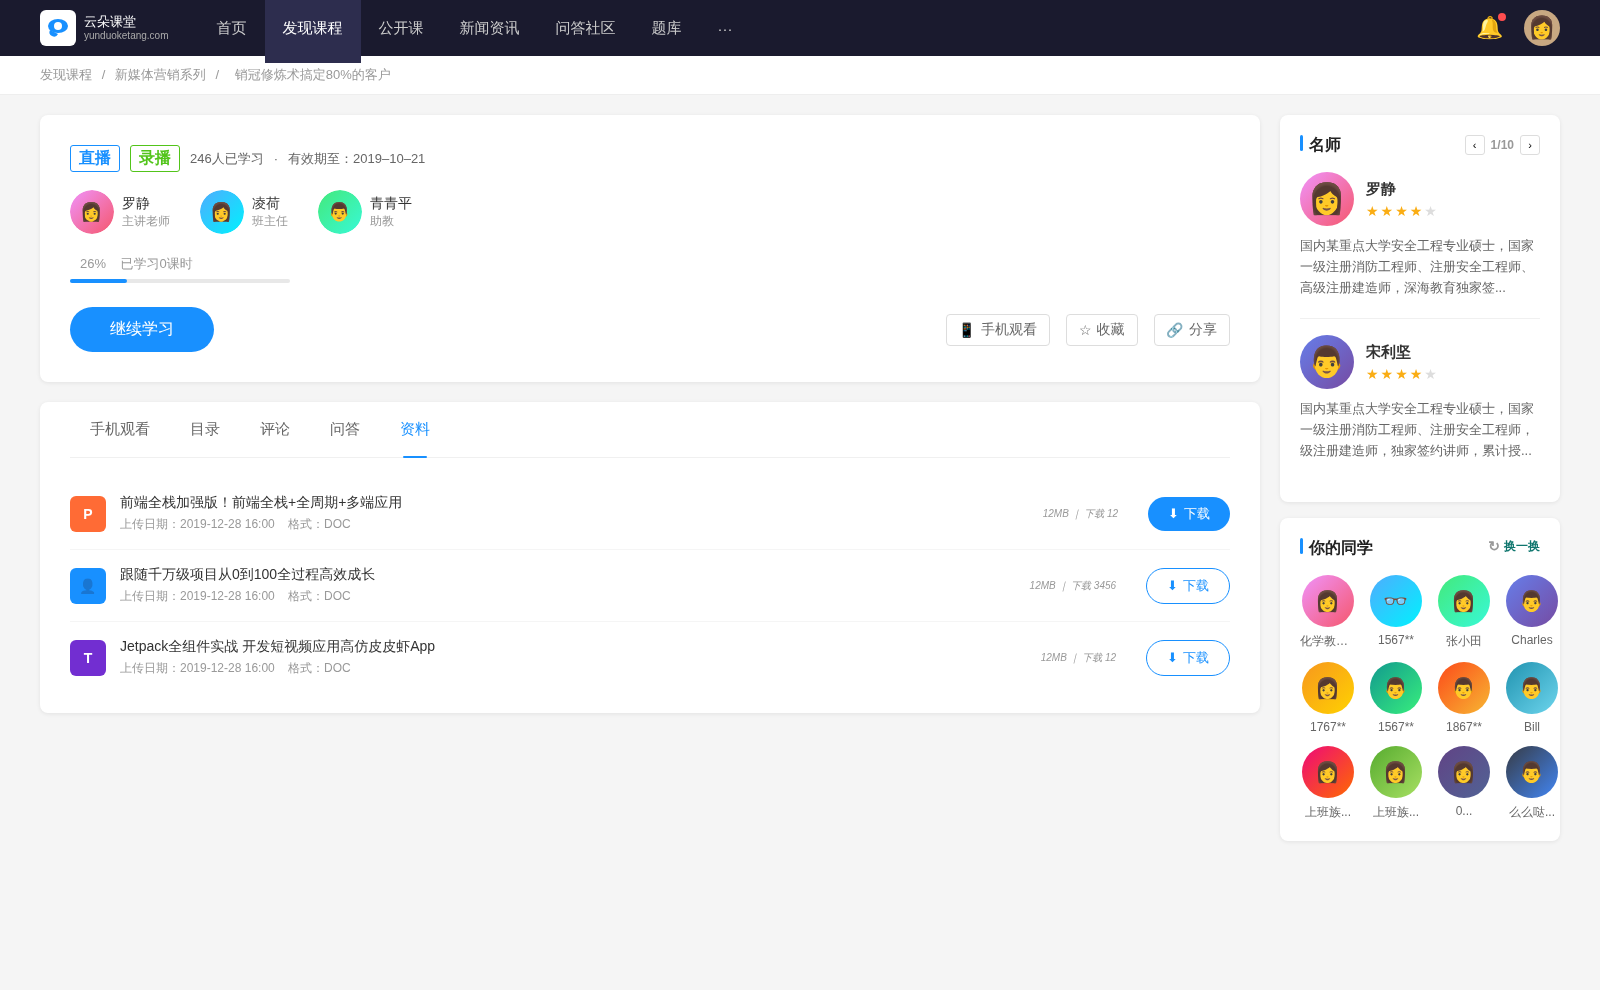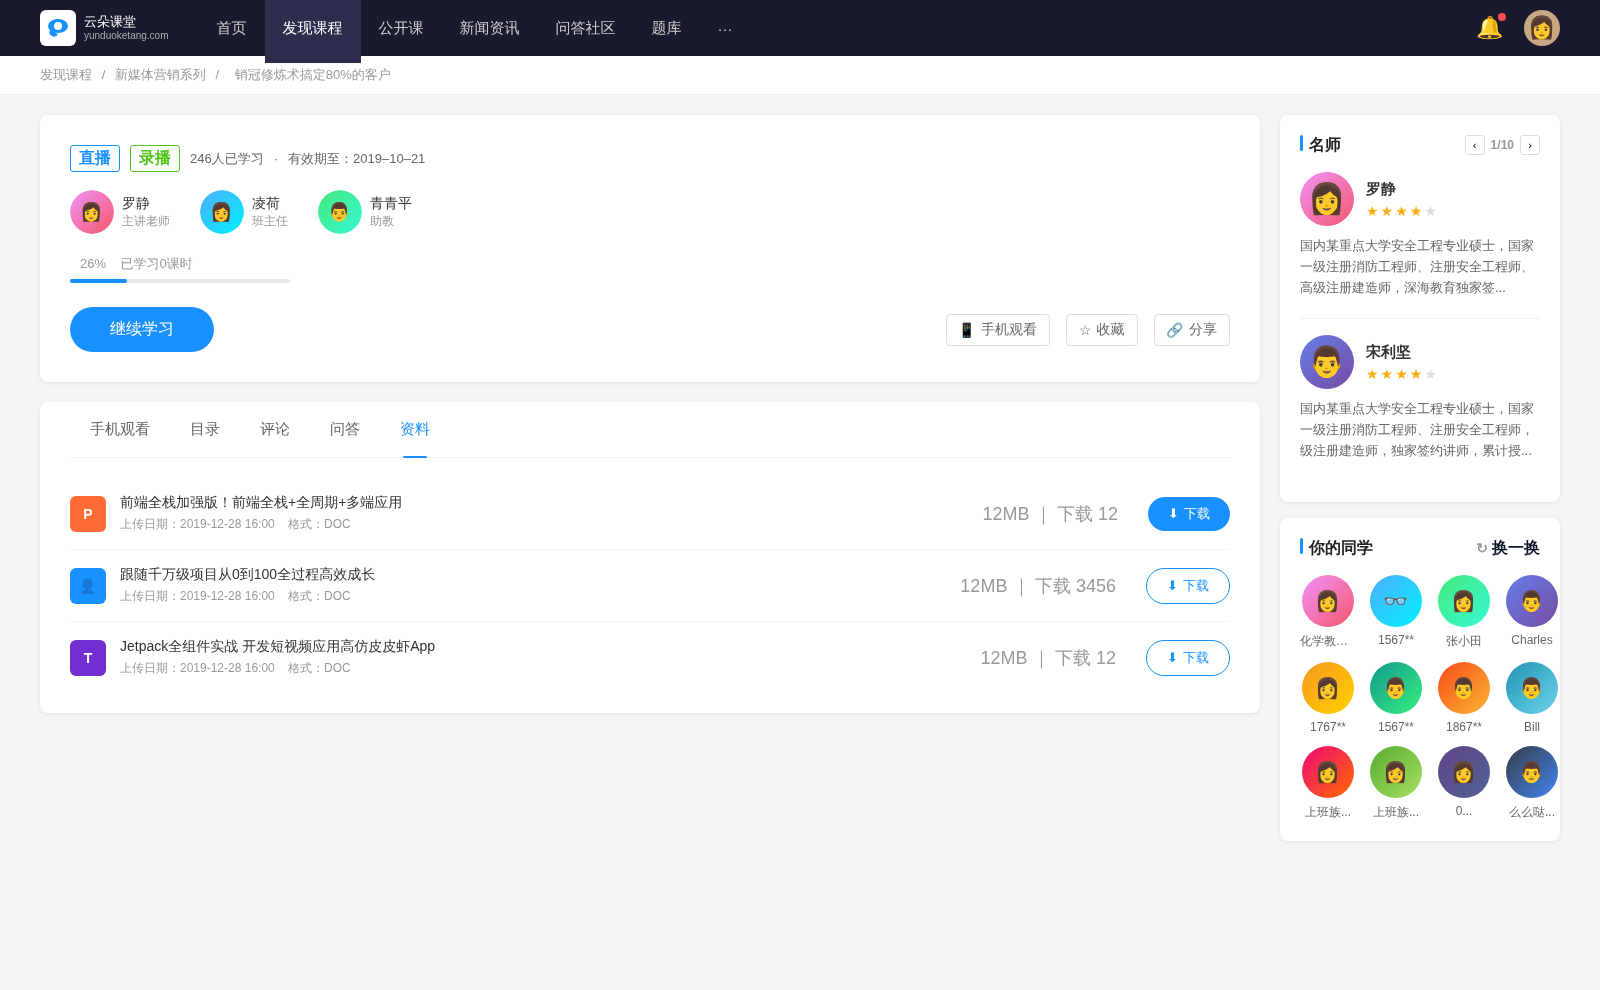--- a/index.html
+++ b/index.html
@@ -65,21 +65,21 @@
     
     .file-item { display: flex; align-items: center; padding: 16px 0; border-bottom: 1px solid #f5f5f5; }
     .file-item:last-child { border-bottom: none; }
     .file-icon { width: 36px; height: 36px; border-radius: 6px; display: flex; align-items: center; justify-content: center; color: #fff; font-size: 14px; font-weight: bold; margin-right: 14px; flex-shrink: 0; }
     .fi-orange { background: #ff6b35; }
     .fi-blue { background: #1890ff; }
     .fi-purple { background: #722ed1; }
     .file-info { flex: 1; min-width: 0; }
     .file-name { font-size: 14px; color: #333; margin-bottom: 4px; }
     .file-meta { font-size: 12px; color: #999; }
-    .file-stats { color: #999; font-size: 18px; margin: 0 30px; white-space: nowrap; }
+    .file-stats { color: #999; font-size: 10px; margin: 0 30px; white-space: nowrap; font-style: italic; }
     .btn-download { border: 1px solid #1890ff; color: #1890ff; background: #fff; border-radius: 20px; padding: 8px 20px; cursor: pointer; font-size: 13px; display: flex; align-items: center; gap: 5px; }
     .btn-download-filled { background: #1890ff; color: #fff; border: none; border-radius: 20px; padding: 8px 20px; cursor: pointer; font-size: 13px; display: flex; align-items: center; gap: 5px; }
 
     
     .sidebar-card { background: #fff; border-radius: 8px; padding: 20px; box-shadow: 0 1px 4px rgba(0,0,0,0.08); margin-bottom: 16px; }
     .sidebar-title { display: flex; align-items: flex-start; gap: 6px; font-size: 16px; font-weight: bold; color: #222; margin-bottom: 16px; }
     .sidebar-title-bar { width: 3px; height: 16px; background: #1890ff; border-radius: 2px; }
     .sidebar-title-right { margin-left: auto; display: flex; align-items: center; gap: 6px; font-size: 12px; color: #999; }
     .page-btn { width: 20px; height: 20px; border: 1px solid #ddd; border-radius: 3px; background: #fff; cursor: pointer; display: flex; align-items: center; justify-content: center; font-size: 11px; }
 
@@ -107,21 +107,21 @@
     .ca4 { background: linear-gradient(135deg, #667eea, #764ba2); }
     .ca5 { background: linear-gradient(135deg, #f7971e, #ffd200); }
     .ca6 { background: linear-gradient(135deg, #11998e, #38ef7d); }
     .ca7 { background: linear-gradient(135deg, #fc4a1a, #f7b733); }
     .ca8 { background: linear-gradient(135deg, #2193b0, #6dd5ed); }
     .ca9 { background: linear-gradient(135deg, #ee0979, #ff6a00); }
     .ca10 { background: linear-gradient(135deg, #56ab2f, #a8e063); }
     .ca11 { background: linear-gradient(135deg, #614385, #516395); }
     .ca12 { background: linear-gradient(135deg, #373b44, #4286f4); }
     .classmate-name { font-size: 12px; color: #666; text-align: center; white-space: nowrap; overflow: hidden; text-overflow: ellipsis; width: 56px; }
-    .refresh-btn { display: flex; align-items: center; gap: 4px; color: #0f172a; font-size: 16px; cursor: pointer; }
+    .refresh-btn { display: flex; align-items: center; gap: 4px; color: #0f766e; font-size: 12px; cursor: pointer; }
     .sidebar-title-actions { display: flex; align-items: center; gap: 4px; margin-left: auto; }
   </style>
 </head>
 <body>
 
 <nav class="navbar">
   <div class="logo-wrap">
     <div class="logo-icon">
       <svg width="24" height="24" viewBox="0 0 24 24">
           <ellipse cx="12" cy="10" rx="10" ry="7" fill="#1890ff"></ellipse>

